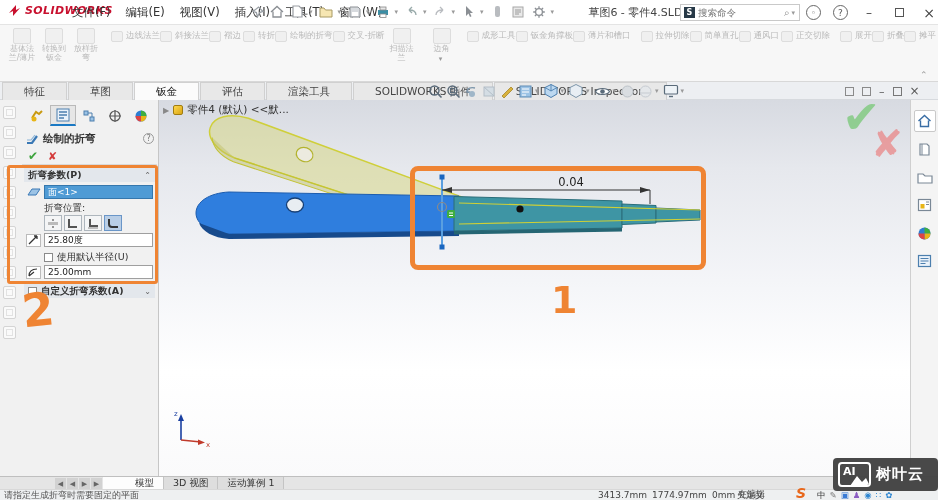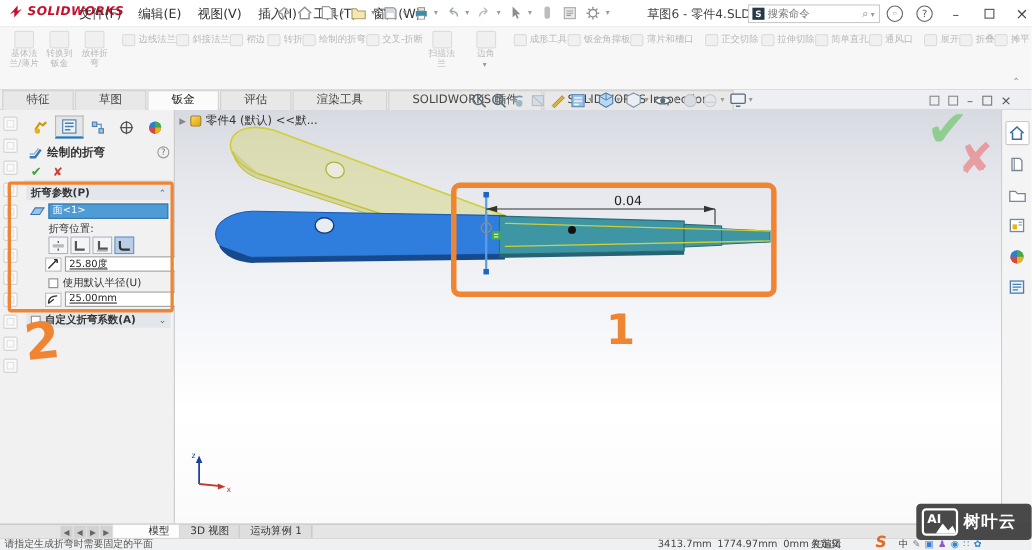--- a/index.html
+++ b/index.html
@@ -69,21 +69,21 @@
   .grpbox { left:24px; width:131px; height:14px; background:#e3e7ec; display:flex; align-items:center; padding:0 4px; font-size:9.5px; color:#333; }
   .grpbox .gtitle { flex:1; font-weight:bold; }
   .chev { font-size:8px; color:#666; }
   .selrow { left:26px; top:185px; display:flex; align-items:center; gap:3px; }
   .fldico { width:15px; height:13px; display:flex; align-items:center; justify-content:center; }
   .selfld { width:109px; height:14px; background:#4f9bd5; border:1px solid #3577ad; color:#fff; font-size:9px; line-height:12px; padding:0 3px; }
   .pm-lbl { left:44px; font-size:9.5px; color:#333; }
   .toggles { left:44px; top:215px; display:flex; gap:2px; }
   .tg { width:18px; height:16px; border:1px solid #aeb6bd; background:#f4f5f6; display:flex; align-items:center; justify-content:center; }
   .tg.sel { background:#b9cee6; border-color:#6a96c8; }
-  .numrow { left:41px; display:flex; align-items:center; gap:3px;text-decoration:underline; }
+  .numrow { left:26px; display:flex; align-items:center; gap:3px; }
   .numfld { width:109px; height:14px; background:#fff; border:1px solid #9f9f9f; font-size:9px; color:#222; padding:0 3px; font-family:inherit; }
   .chkrow { left:44px; display:flex; align-items:center; gap:4px; font-size:9.5px; color:#333; }
   .chk { width:9px; height:9px; border:1px solid #8a8a8a; background:#fff; flex:none; }
   .ibox { width:15px; height:13px; border:1px solid #bbb; background:#fff; display:flex; align-items:center; justify-content:center; }
 
   
   .viewport { left:159px; top:100px; width:751px; height:378px;
     background:linear-gradient(180deg,#d7dae1 0%,#e6e8ed 18%,#f5f6f9 50%,#ffffff 72%,#fafafb 100%); overflow:hidden; }
   .crumb { left:4px; top:3px; display:flex; align-items:center; gap:4px; font-size:10.5px; color:#333; }
   .crumb .arr { color:#888; font-size:8px; }
@@ -302,35 +302,35 @@
           <span class="ri"></span>
           <span class="rl">薄片和槽口</span>
         </div>
     </div>
   </div>
   <div class="rdiv"></div>
   <div class="rgrp">
     <div class="rcol">
       <div class="rb-row">
           <span class="ri"></span>
-          <span class="rl">正交切除</span>
+          <span class="rl">拉伸切除</span>
+        </div>
+      <div class="rb-row">
+          <span class="ri"></span>
+          <span class="rl">简单直孔</span>
+        </div>
+      <div class="rb-row">
+          <span class="ri"></span>
+          <span class="rl">通风口</span>
         </div>
     </div>
     <div class="rcol">
       <div class="rb-row">
           <span class="ri"></span>
-          <span class="rl">拉伸切除</span>
-        </div>
-      <div class="rb-row">
-          <span class="ri"></span>
-          <span class="rl">简单直孔</span>
-        </div>
-      <div class="rb-row">
-          <span class="ri"></span>
-          <span class="rl">通风口</span>
+          <span class="rl">正交切除</span>
         </div>
     </div>
   </div>
   <div class="rdiv"></div>
   <div class="rgrp">
     <div class="rcol">
       <div class="rb-row">
           <span class="ri"></span>
           <span class="rl">展开</span>
         </div>

